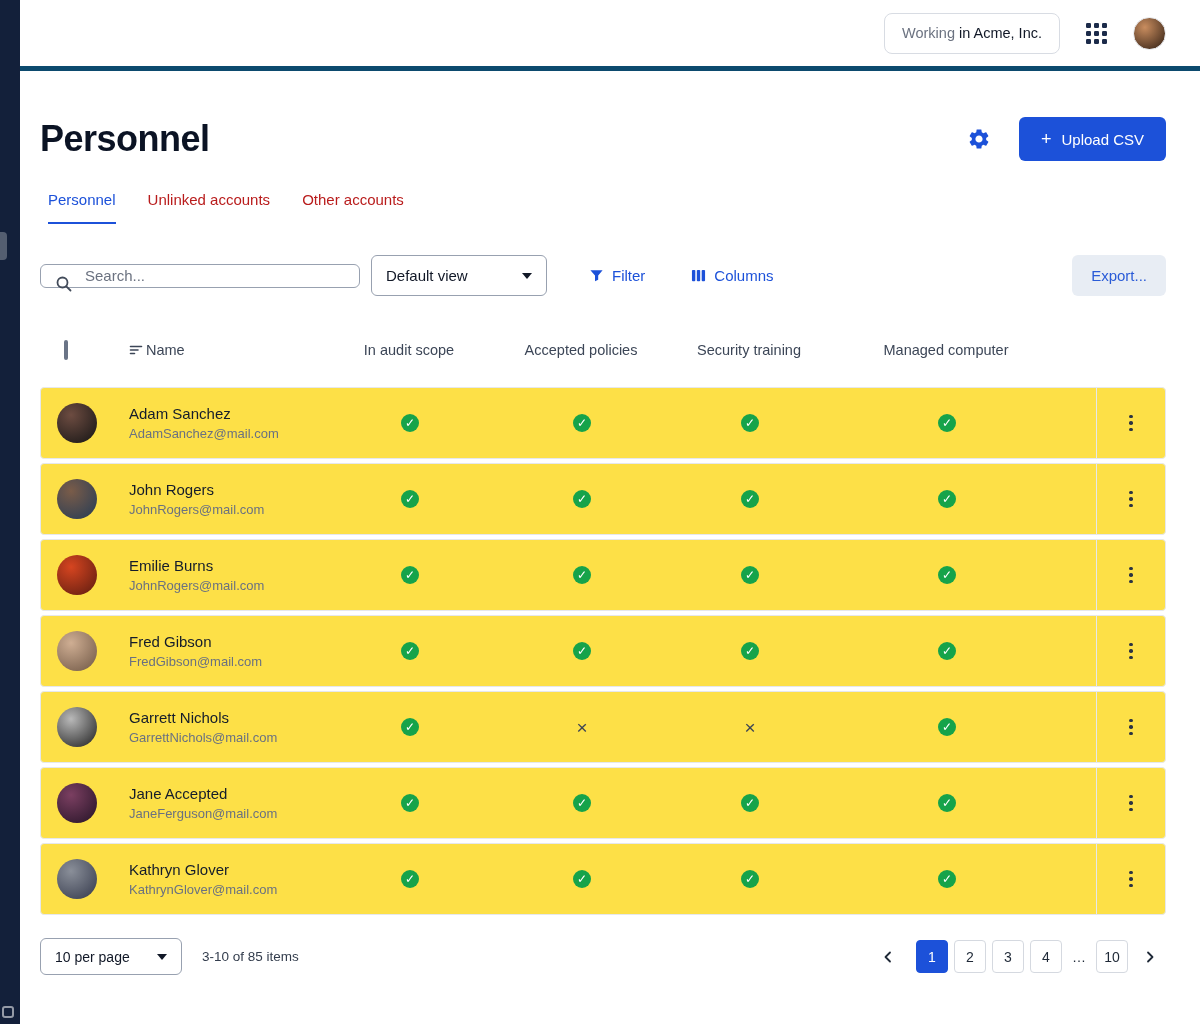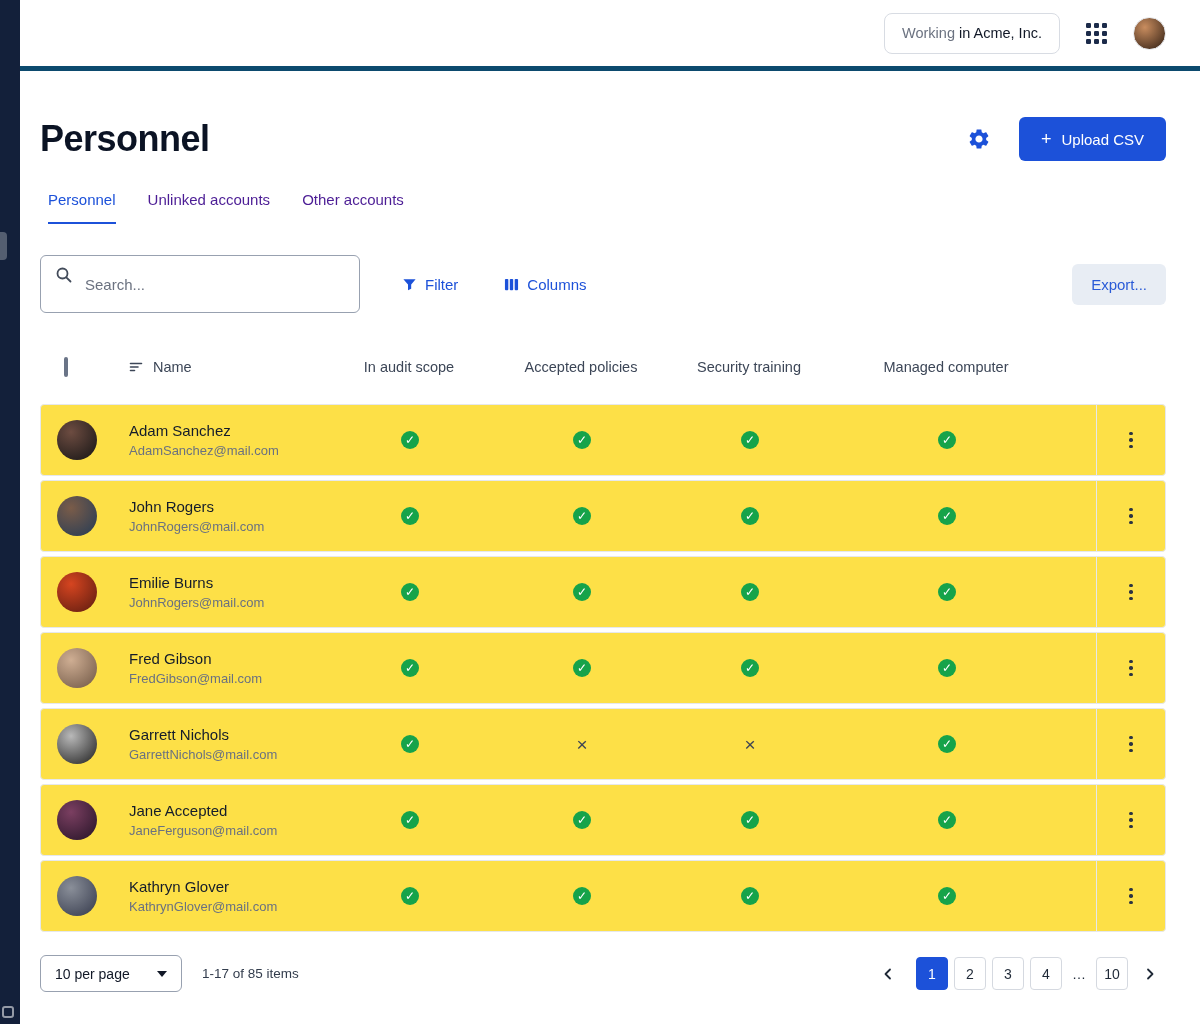--- a/index.html
+++ b/index.html
@@ -90,30 +90,30 @@
     display: flex; align-items: center; gap: 10px;
     padding: 0 22px;
     cursor: pointer;
     font-family: "Liberation Sans", sans-serif;
   }
   .upload-btn .plus { font-size: 18px; font-weight: 400; line-height: 1; }
 
   
   .tabs { margin-top: 30px; display: flex; gap: 32px; padding-left: 8px; }
   .tab {
-    font-size: 15px; color: #4c1d95;
+    font-size: 15px; color: #b91c1c;
     padding-bottom: 14px;
     cursor: pointer;
     border-bottom: 2.5px solid transparent;
   }
   .tab.active { color: #1c51d9; border-bottom-color: #1c51d9; }
 
   
   .controls { margin-top: 31px; display: flex; align-items: center; }
-  .search-box { position: relative; width: 320px; height: 58px; }
+  .search-box { position: relative; width: 320px; height: 24px; }
   .search-box svg { position: absolute; left: 15px; top: 11px; }
   .search-box input {
     width: 100%; height: 100%;
     border: 1px solid #98a1b0; border-radius: 6px;
     padding: 0 12px 0 44px;
     font-size: 15px; font-family: "Liberation Sans", sans-serif;
     color: #111827; outline: none;
   }
   .search-box input::placeholder { color: #6b7280; }
   .select {
@@ -156,21 +156,21 @@
     grid-template-columns: 88px 216px 130px 214px 122px 272px 1fr 69px;
     align-items: center;
   }
   .thead { margin-top: 40px; height: 28px; font-size: 14.5px; color: #3c4657; }
   .thead .cb-cell { padding-left: 24px; }
   .checkbox {
     width: 19px; height: 19px;
     border: 2px solid #6a7487; border-radius: 4px;
     background: #fff; cursor: pointer;
   }
-  .name-head { display: flex; align-items: center; gap: 9px; cursor: pointer; }
+  .name-head { display: flex; align-items: center; gap: 2px; cursor: pointer; }
   .center-head { text-align: center; }
 
   .tbody { margin-top: 23px; }
   .trow {
     height: 72px;
     border: 1px solid #e6e8ec;
     border-radius: 4px;
     margin-bottom: 4px;
     background: #fde047;
     cursor: pointer;
@@ -274,20 +274,24 @@
       </div>
 
       <div class="controls">
         <div class="search-box">
           <svg width="18" height="18" viewBox="0 0 18 18" fill="none">
               <circle cx="7.5" cy="7.5" r="5" stroke="#424b5a" stroke-width="1.8"></circle>
               <line x1="11.3" y1="11.3" x2="15.5" y2="15.5" stroke="#424b5a" stroke-width="1.8" stroke-linecap="round"></line>
             </svg>
           <input type="text" placeholder="Search..." style="">
         </div>
+        <div class="select view-select">
+          <span>Default view</span>
+          <span class="caret"></span>
+        </div>
         <div class="link-btn filter-btn">
           <svg width="15" height="15" viewBox="0 0 16 16">
               <path d="M1.5 2.5h13L9.8 8v4.4l-3.4 1.8V8L1.5 2.5z" fill="#1c51d9"></path>
             </svg>
           <span>Filter</span>
         </div>
         <div class="link-btn columns-btn">
           <svg width="15" height="15" viewBox="0 0 16 16">
               <rect x="1" y="2" width="3.6" height="12" rx="1" fill="#1c51d9"></rect>
               <rect x="6.2" y="2" width="3.6" height="12" rx="1" fill="#1c51d9"></rect>
@@ -524,21 +528,21 @@
               </span>
           </div>
         </div>
       </div>
 
       <div class="pagination">
         <div class="select perpage-select">
           <span>10 per page</span>
           <span class="caret"></span>
         </div>
-        <span class="page-summary">1-17 of 85 items</span>
+        <span class="page-summary">3-10 of 85 items</span>
         <div class="pager">
           <button class="nav-btn prev-btn">
             <svg width="16" height="16" viewBox="0 0 16 16" fill="none">
                 <path d="M10 3.5 5.5 8 10 12.5" stroke="#1f2937" stroke-width="1.8" stroke-linecap="round" stroke-linejoin="round"></path>
               </svg>
           </button>
           <button class="page-btn active">1</button>
           <button class="page-btn">2</button>
           <button class="page-btn">3</button>
           <button class="page-btn">4</button>

